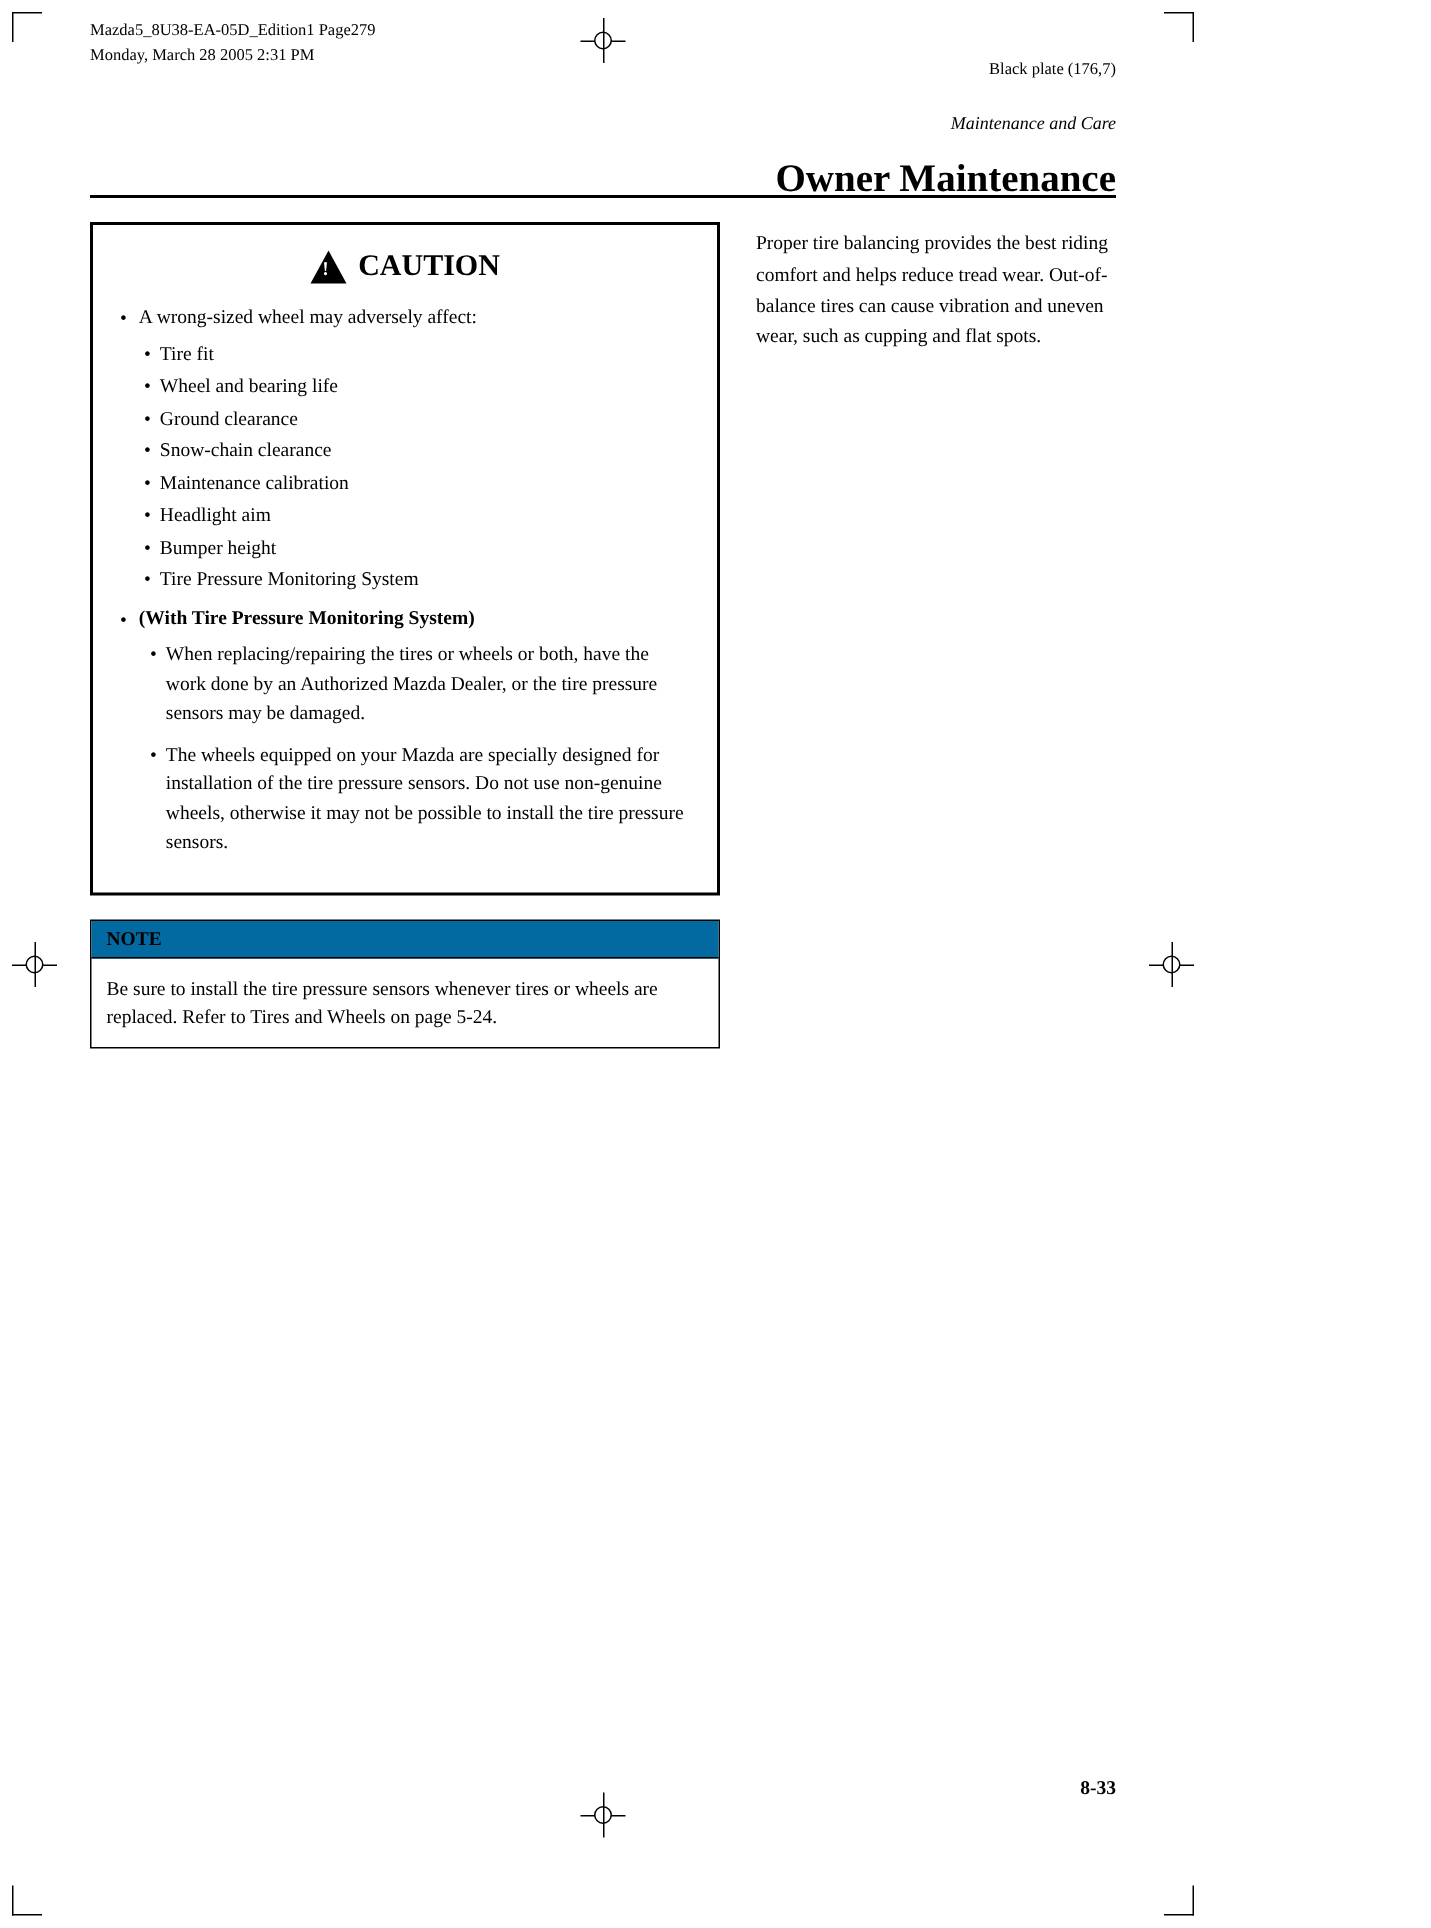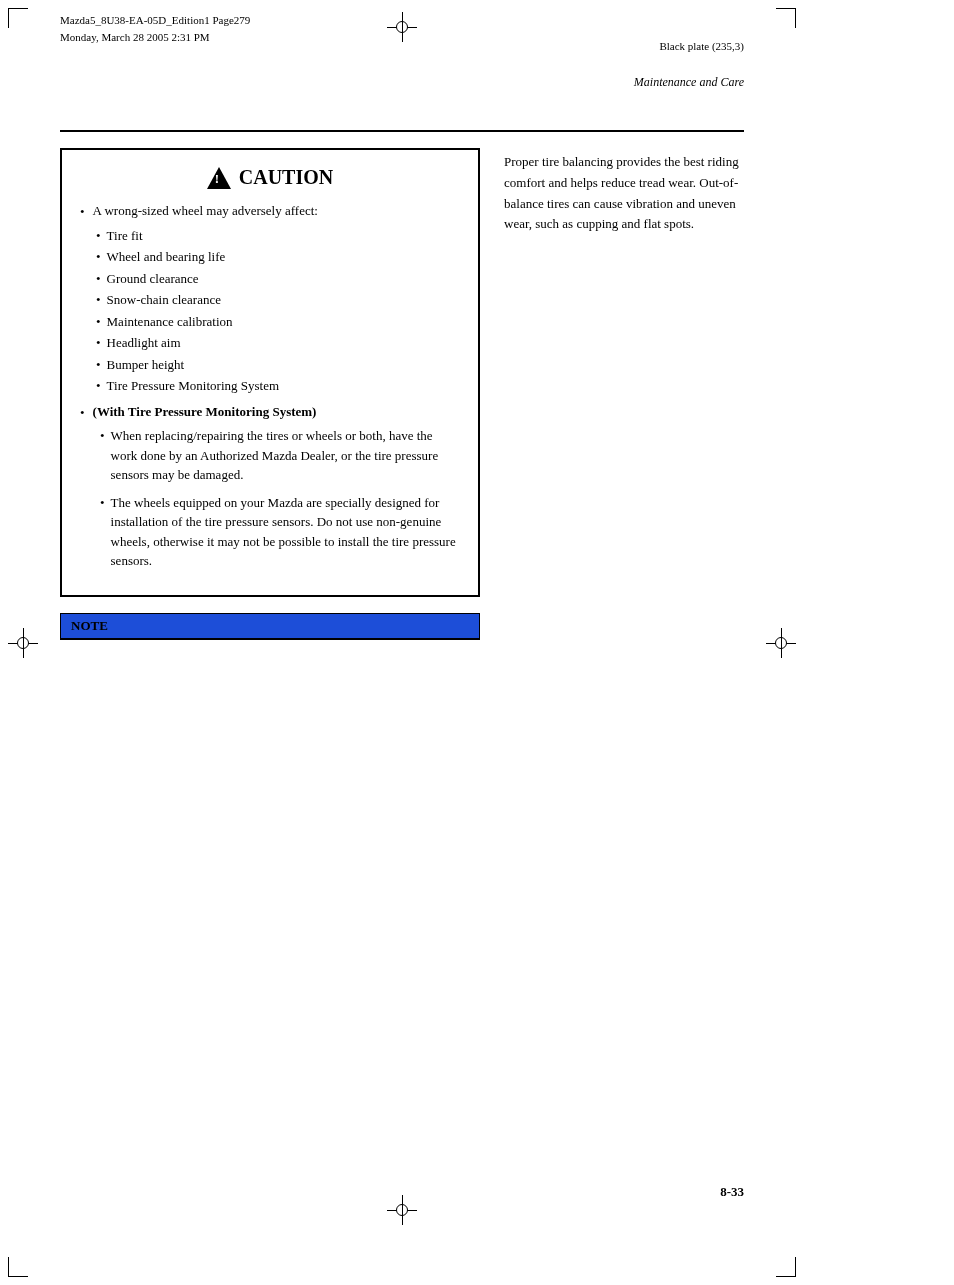--- a/index.html
+++ b/index.html
@@ -265,21 +265,21 @@
       line-height: 1.5;
     }
 
     
     .note-box {
       border: 1px solid #000;
       margin-bottom: 16px;
     }
 
     .note-header {
-      background: #1d4ed8;
+      background: #0369a1;
       border-bottom: 1px solid #000;
       padding: 4px 10px;
       font-size: 13px;
       font-weight: bold;
     }
 
     .note-body {
       padding: 10px;
       font-size: 13px;
       line-height: 1.5;
@@ -344,24 +344,25 @@
     <div>Mazda5_8U38-EA-05D_Edition1  Page279</div>
     <div>Monday, March 28 2005 2:31 PM</div>
   </div>
 
   <div class="top-center">
     <div class="crosshair">
       <div class="crosshair-circle"></div>
     </div>
   </div>
 
-  <div class="top-right-label">Black plate (235,3)</div>
+  <div class="top-right-label">Black plate (176,7)</div>
 
   <div class="header-section">
     <div class="header-subtitle">Maintenance and Care</div>
+    <div class="header-title">Owner Maintenance</div>
   </div>
 
   <div class="header-rule"></div>
 
   <div class="main-content">
 
     <div class="left-column">
 
       <div class="caution-box">
         <div class="caution-header">
@@ -424,20 +425,21 @@
               <span class="sub-dot">•</span>
               <span>The wheels equipped on your Mazda are specially designed for installation of the tire pressure sensors. Do not use non-genuine wheels, otherwise it may not be possible to install the tire pressure sensors.</span>
             </div>
           </div>
 
         </div>
       </div>
 
       <div class="note-box">
         <div class="note-header">NOTE</div>
+        <div class="note-body">Be sure to install the tire pressure sensors whenever tires or wheels are replaced. Refer to Tires and Wheels on page 5-24.</div>
       </div>
 
 
     </div>
 
     <div class="right-column">
       <div class="right-text">Proper tire balancing provides the best riding comfort and helps reduce tread wear. Out-of-balance tires can cause vibration and uneven wear, such as cupping and flat spots.</div>
     </div>
 
   </div>

